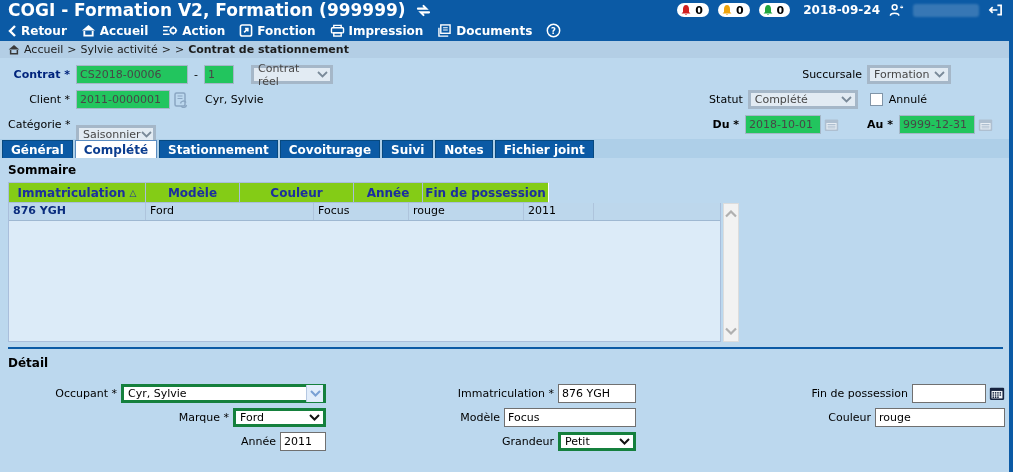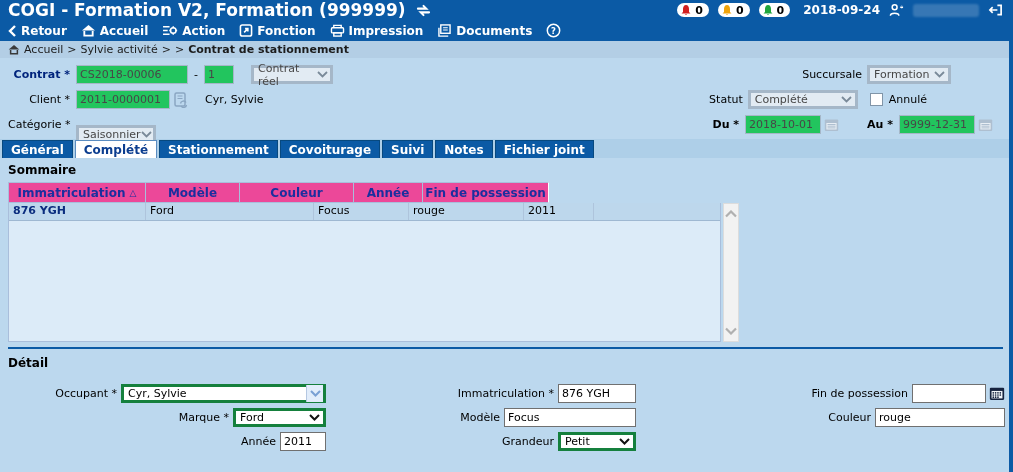--- a/index.html
+++ b/index.html
@@ -49,21 +49,21 @@
   .tabstrip { height:19px; background:#aecfe8; display:flex; align-items:flex-end; padding-left:2px; }
   .tab { height:18px; display:flex; align-items:center; padding:0 8px; margin-right:2px; background:#0b5aa5; color:#fff; font-weight:bold; font-size:12px; cursor:pointer; border:1px solid #07497f; border-bottom:none; }
   .tab.active { background:#fff; color:#0b3d8f; border-color:#5a8cc0; }
 
   
   .content { padding:3px 8px 0 8px; }
   .section-title { font-weight:bold; font-size:12px; margin:2px 0 5px 0; color:#000; }
 
   .tblwrap { position:relative; width:731px; height:160px; }
   .thead { display:flex; height:21px; }
-  .th { background:#ec4899; border:1px solid #a9bedb; border-right:1px solid #fff; margin-left:-1px; color:#1b2f9e; font-weight:bold; font-size:12px; display:flex; align-items:center; justify-content:center; gap:4px; }
+  .th { background:#84cc16; border:1px solid #a9bedb; border-right:1px solid #fff; margin-left:-1px; color:#1b2f9e; font-weight:bold; font-size:12px; display:flex; align-items:center; justify-content:center; gap:4px; }
   .th:first-child { margin-left:0; }
   .tbody { width:713px; height:139px; background:#dcebf8; border:1px solid #a9bedb; border-top:none; }
   .trow { display:flex; height:18px; background:#bdd7ec; border-bottom:1px solid #9fb8d2; cursor:pointer; }
   .td { padding:1px 4px 0 4px; border-right:1px solid #aec4dc; overflow:hidden; white-space:nowrap; }
   .td.first { font-weight:bold; color:#0b2d7e; }
   .sbar { position:absolute; top:21px; right:0; width:16px; height:139px; background:#f2f2f2; border:1px solid #dcdcdc; display:flex; flex-direction:column; justify-content:space-between; align-items:center; padding:6px 0; }
   .sbar .arr { color:#b0b0b0; cursor:pointer; display:flex; }
 
   .divider { border-top:2px solid #0b5aa5; margin:5px 2px 0 0; }
 

